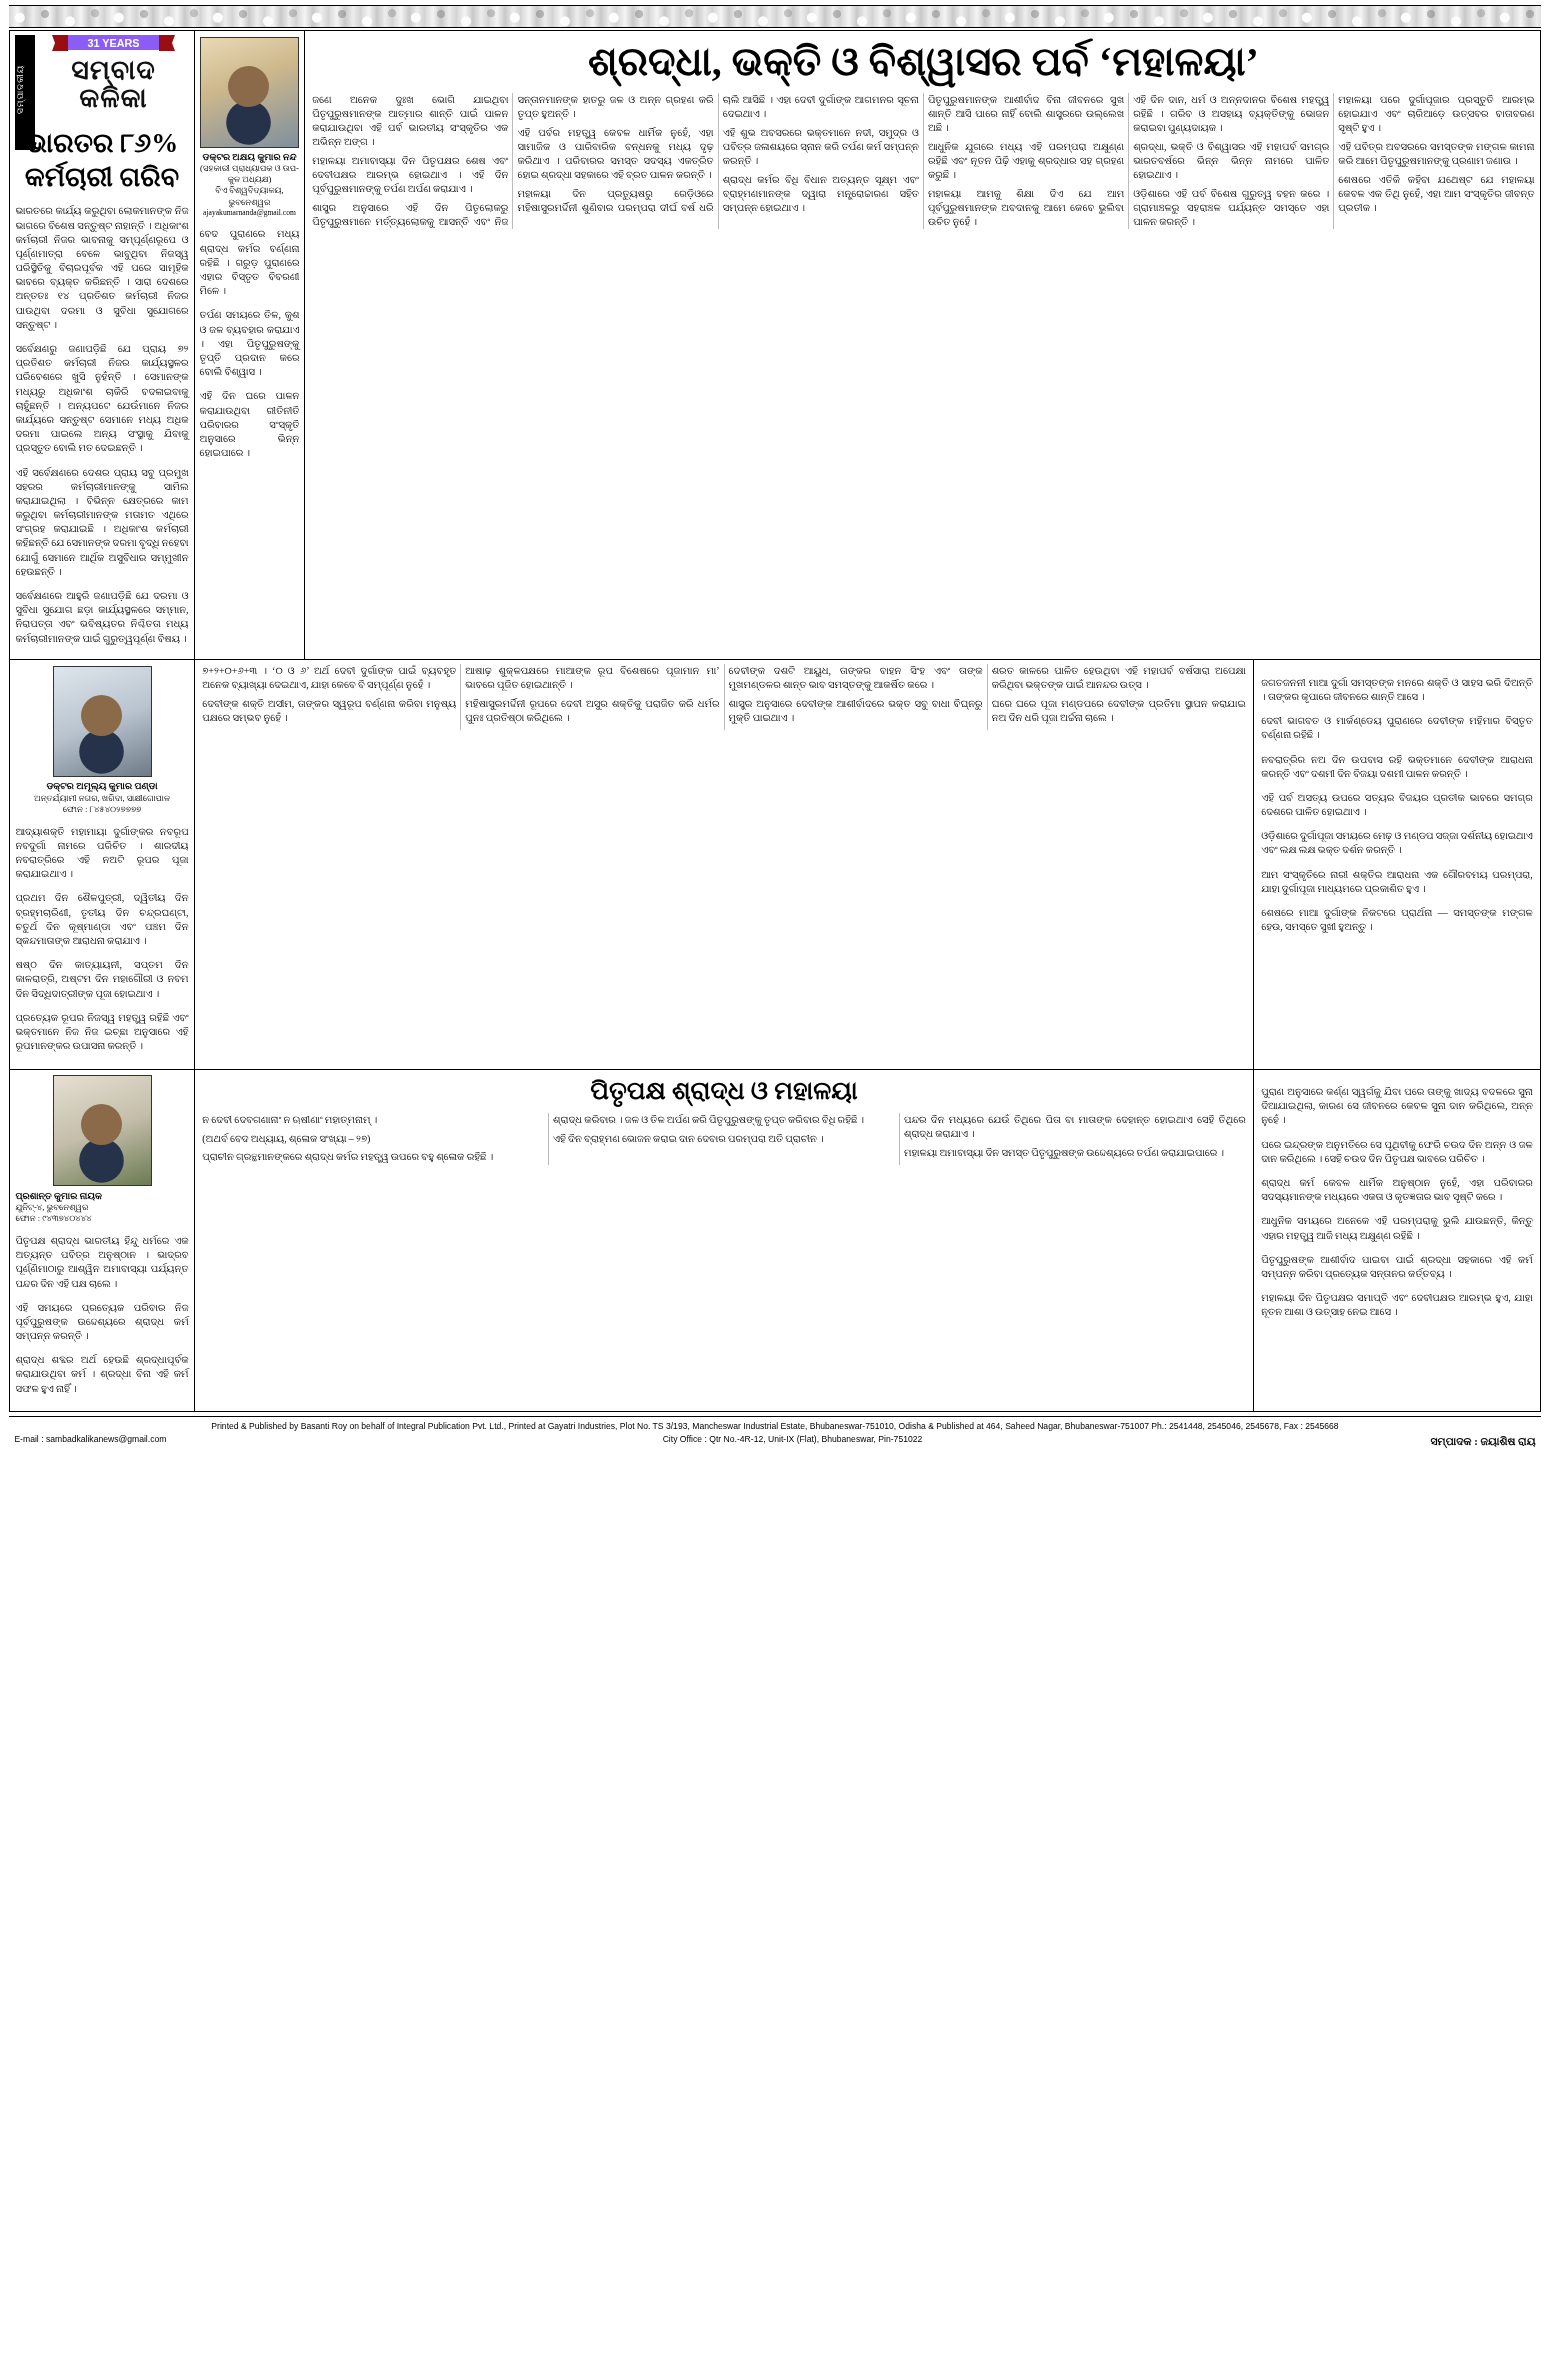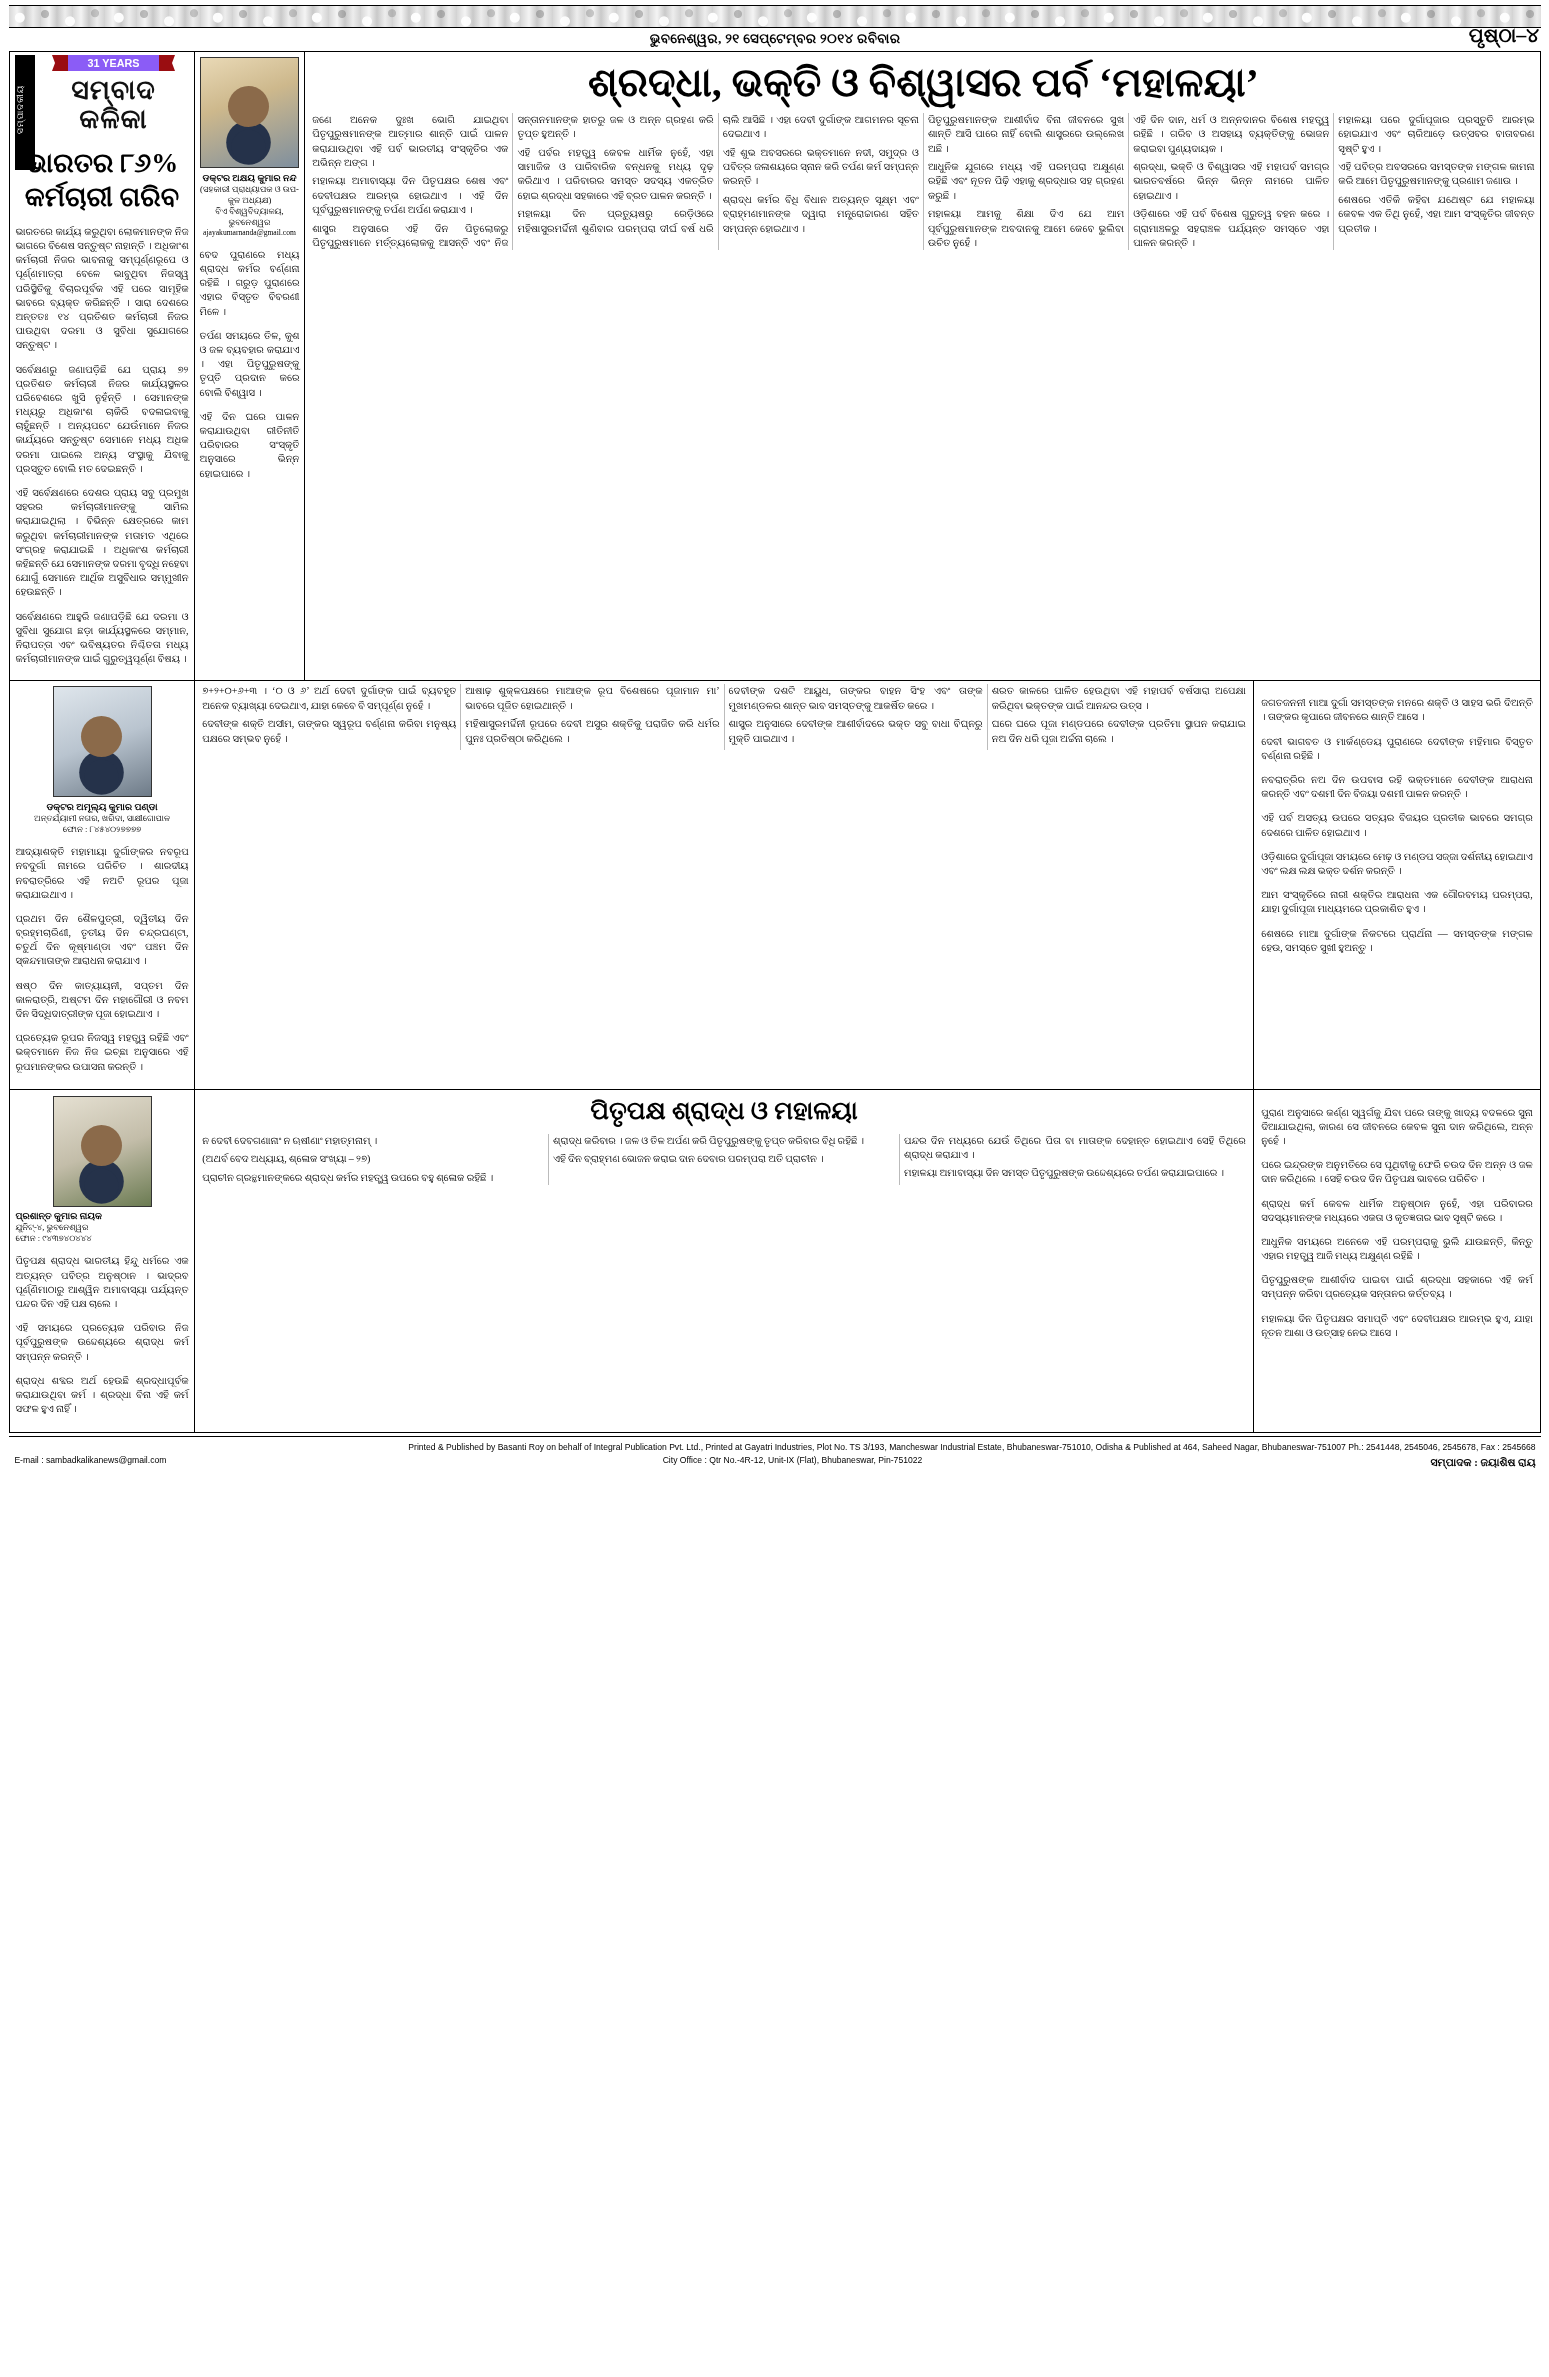--- a/index.html
+++ b/index.html
@@ -207,36 +207,32 @@
 
   
   .footer {
     border-top:1.8px solid #000;
     margin-top:3.6px;
     padding:3.6px 5.4px 5.4px 5.4px;
     font-size:8.6px;
     line-height:1.5;
     font-family:"Liberation Sans", sans-serif;
   }
-  .footer .l1 { text-align:right; }
+  .footer .l1 { text-align:center; }
   .footer-row { display:flex; justify-content:space-between; align-items:flex-start;}
   .footer-left { text-align:left; }
   .footer-right { text-align:right; font-weight:bold; font-family:"Liberation Serif", serif; font-size:10.8px;margin-left:12px;}
 </style>
 </head>
 <body>
 
 <div class="page">
 
   <div class="floral-band"></div>
 
-  <div class="masthead-line">
-    <span class="dateline">ଭୁବନେଶ୍ୱର, ୨୧ ସେପ୍ଟେମ୍ବର ୨୦୧୪ ରବିବାର</span>
-    <span class="page-no">ପୃଷ୍ଠା–୪</span>
-  </div>
 
   <div class="frame">
 
     <div class="sec1">
 
       <div class="col-left">
         <div class="logo-wrap">
           <div class="vert-tag">ସମ୍ପାଦକୀୟ</div>
           <div class="logo-block">
             <div class="ribbon">31 YEARS</div>

